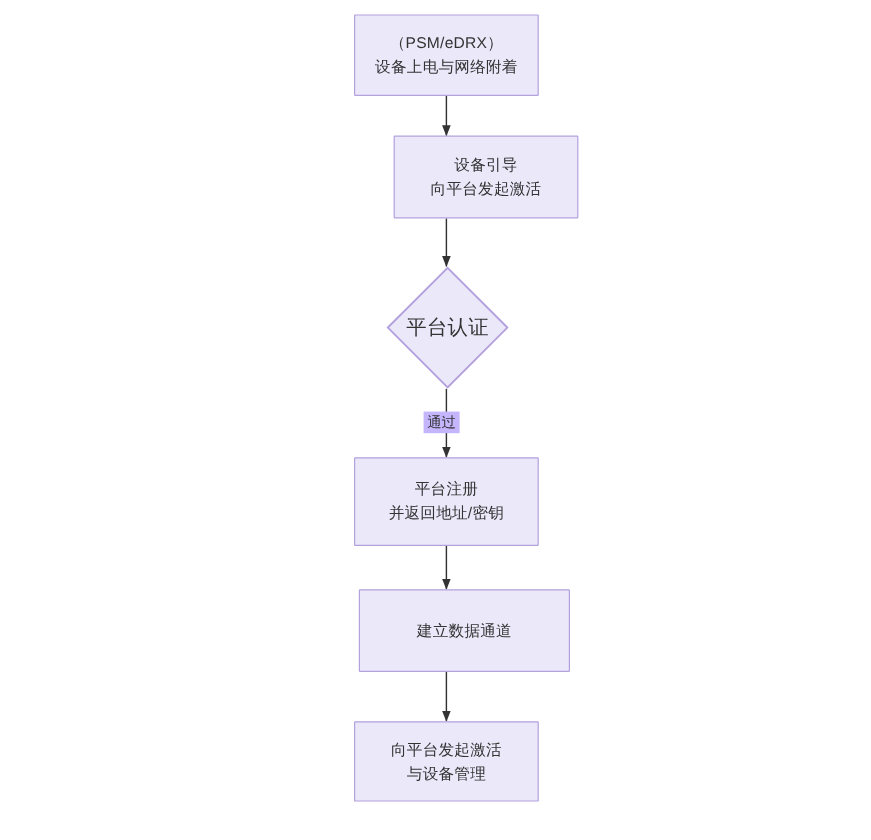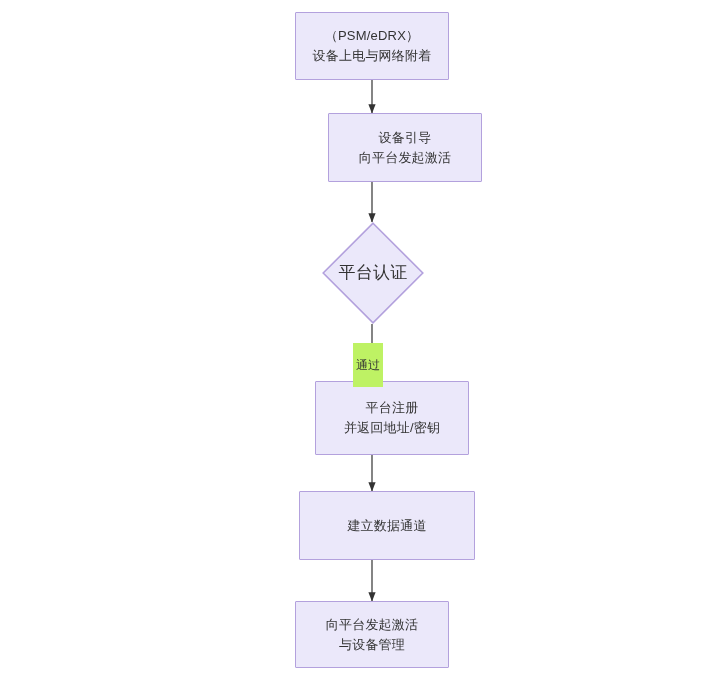--- a/index.html
+++ b/index.html
@@ -57,25 +57,25 @@
   }
   .decision-label {
     position: relative;
     z-index: 2;
     color: #333333;
     font-size: 17px;
     line-height: 20px;
   }
   .edge-label {
     position: absolute;
-    background: #bef264;
+    background: #c4b5fd;
     color: #333333;
     font-size: 12px;
     line-height: 16px;
-    padding: 14px 3px;
+    padding: 1px 3px;
     white-space: nowrap;
     z-index: 3;
   }
   .nline { display: block; }
 </style>
 </head>
 <body>
 
 <div id="canvas">
 
@@ -108,21 +108,21 @@
     </div>
   </div>
 
   <div class="node decision-wrap" style="left: 322px; top: 222px; width: 102px; height: 102px;">
     <svg class="diamond-shape" viewBox="0 0 102 102" preserveAspectRatio="none">
       <polygon points="51,1.2 100.8,51 51,100.8 1.2,51" fill="#ebe8fa" stroke="#b3a1dd" stroke-width="1.6"></polygon>
     </svg>
     <span class="decision-label">平台认证</span>
   </div>
 
-  <div class="node process" style="left: 295px; top: 381px; width: 154px; height: 74px; margin-left: 20px;">
+  <div class="node process" style="left: 295px; top: 381px; width: 154px; height: 74px;">
     <div>
       <span class="nline">平台注册</span>
       <span class="nline">并返回地址/密钥</span>
     </div>
   </div>
 
   <div class="node process" style="left: 299px; top: 491px; width: 176px; height: 69px;">
     <div>
       <span class="nline">建立数据通道</span>
     </div>

